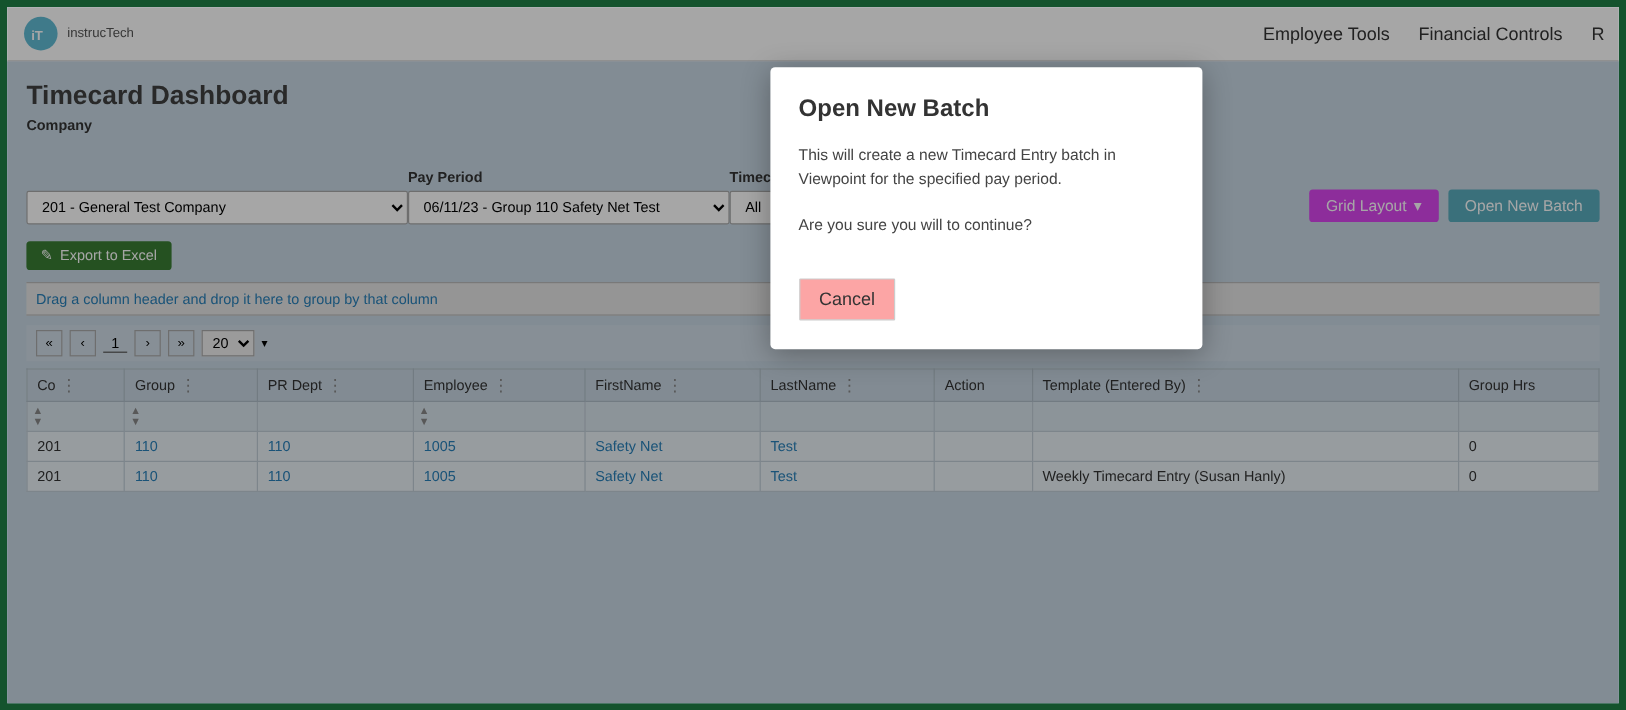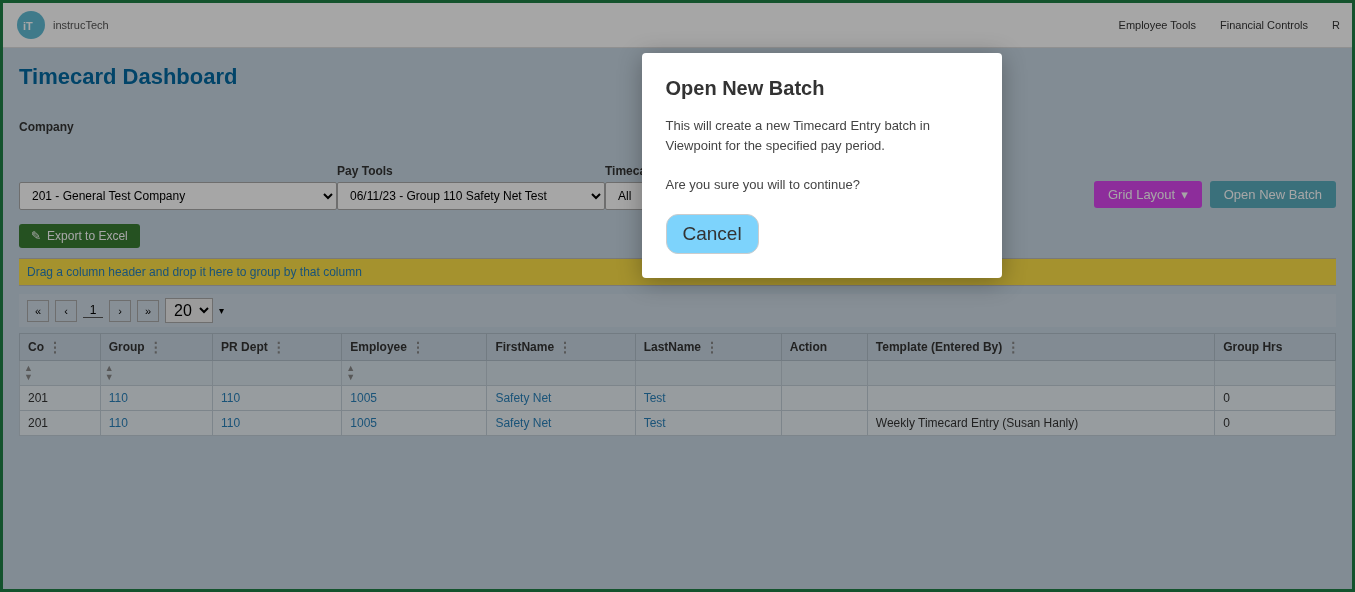--- a/index.html
+++ b/index.html
@@ -6,21 +6,21 @@
     body {
       font-family: Arial, sans-serif;
       font-size: 13px;
       background: #b0c4d8;
       width: 1355px;
       height: 592px;
       overflow: hidden;
       position: relative;
     }
     .outer-border {
-      border: 3px solid #14532d;
+      border: 6px solid #14532d;
       width: 1355px;
       height: 592px;
       position: relative;
     }
     .main-container {
       background: #c8d8e4;
       width: 100%;
       height: 100%;
       position: relative;
     }
@@ -45,34 +45,34 @@
     }
     .nav-right {
       position: absolute;
       right: 12px;
       display: flex;
       gap: 24px;
       align-items: center;
     }
     .nav-link {
       color: #333;
-      font-size: 11px;
+      font-size: 15px;
       cursor: pointer;
       text-decoration: none;
     }
 
     
     .page-content {
       padding: 16px 16px 0 16px;
     }
     .page-title {
       font-size: 22px;
       font-weight: bold;
-      color: #0369a1;
-      margin-bottom: 30px;
+      color: #404040;
+      margin-bottom: 4px;
     }
     
     .filters-row {
       display: flex;
       align-items: flex-end;
       margin-bottom: 14px;
       background: #c8d8e4;
       padding: 0;
     }
     .filter-group {
@@ -137,21 +137,21 @@
       display: flex;
       align-items: center;
       gap: 6px;
       margin-bottom: 10px;
     }
     
     .drag-hint {
       font-size: 12px;
       color: #555;
       margin-bottom: 8px;
-      background: #fde047;
+      background: #e5e5e5;
       padding: 6px 8px;
       border-top: 1px solid #bbb;
       border-bottom: 1px solid #bbb;
     }
     .drag-hint span { color: #2980b9; }
     
     .pagination-row {
       display: flex;
       align-items: center;
       gap: 6px;
@@ -171,36 +171,36 @@
       justify-content: center;
     }
     .pg-num {
       font-size: 12px;
       border-bottom: 1px solid #555;
       min-width: 20px;
       text-align: center;
     }
     .pg-size-select {
       border: 1px solid #aaa;
-      font-size: 16px;
+      font-size: 12px;
       padding: 2px 4px;
     }
     
     .data-table {
       width: 100%;
       border-collapse: collapse;
       font-size: 12px;
       background: #d8e4ec;
     }
     .data-table th {
       background: #c8d6e2;
       border: 1px solid #b0bec8;
       padding: 5px 8px;
       text-align: left;
-      font-weight: bold;
+      font-weight: normal;
       color: #333;
       white-space: nowrap;
     }
     .data-table th .th-inner {
       display: flex;
       align-items: center;
       gap: 4px;
     }
     .col-menu {
       color: #888;
@@ -254,46 +254,46 @@
     .modal-title {
       font-size: 20px;
       font-weight: bold;
       color: #333;
       margin-bottom: 16px;
     }
     .modal-body {
       font-size: 13px;
       color: #444;
       line-height: 1.5;
-      margin-bottom: 20px;
+      margin-bottom: 35px;
     }
     .modal-footer {
       display: flex;
       gap: 10px;
       align-items: center;
     }
     .btn-open-portal {
       background: #3aabca;
       color: white;
       border: 2px solid #2a8daa;
       padding: 8px 18px;
       font-size: 13px;
       border-radius: 3px;
       cursor: pointer;
       font-weight: bold;
       outline: 3px solid #2a8daa;
       outline-offset: 2px;
     }
     .btn-cancel {
-      background: #7dd3fc;
+      background: #fca5a5;
       color: #333;
       border: 1px solid #ccc;
       padding: 8px 16px;
-      font-size: 19px;
-      border-radius: 12px;
+      font-size: 15px;
+      border-radius: 1px;
       cursor: pointer;
     }
   </style>
 </head>
 <body>
 
 <div class="outer-border">
   <div class="main-container">
 
     <div class="top-nav">
@@ -315,21 +315,21 @@
       <h1 class="page-title">Timecard Dashboard</h1>
 
       <div class="filters-row">
         <div class="filter-group">
           <label class="filter-label">Company</label>
           <select class="filter-select wide">
             <option>201 - General Test Company</option>
           </select>
         </div>
         <div class="filter-group">
-          <label class="filter-label">Pay Tools</label>
+          <label class="filter-label">Pay Period</label>
           <select class="filter-select medium">
             <option>06/11/23 - Group 110 Safety Net Test</option>
           </select>
         </div>
         <div class="filter-group">
           <label class="filter-label">Timecard Template</label>
           <select class="filter-select small">
             <option>All</option>
           </select>
         </div>

